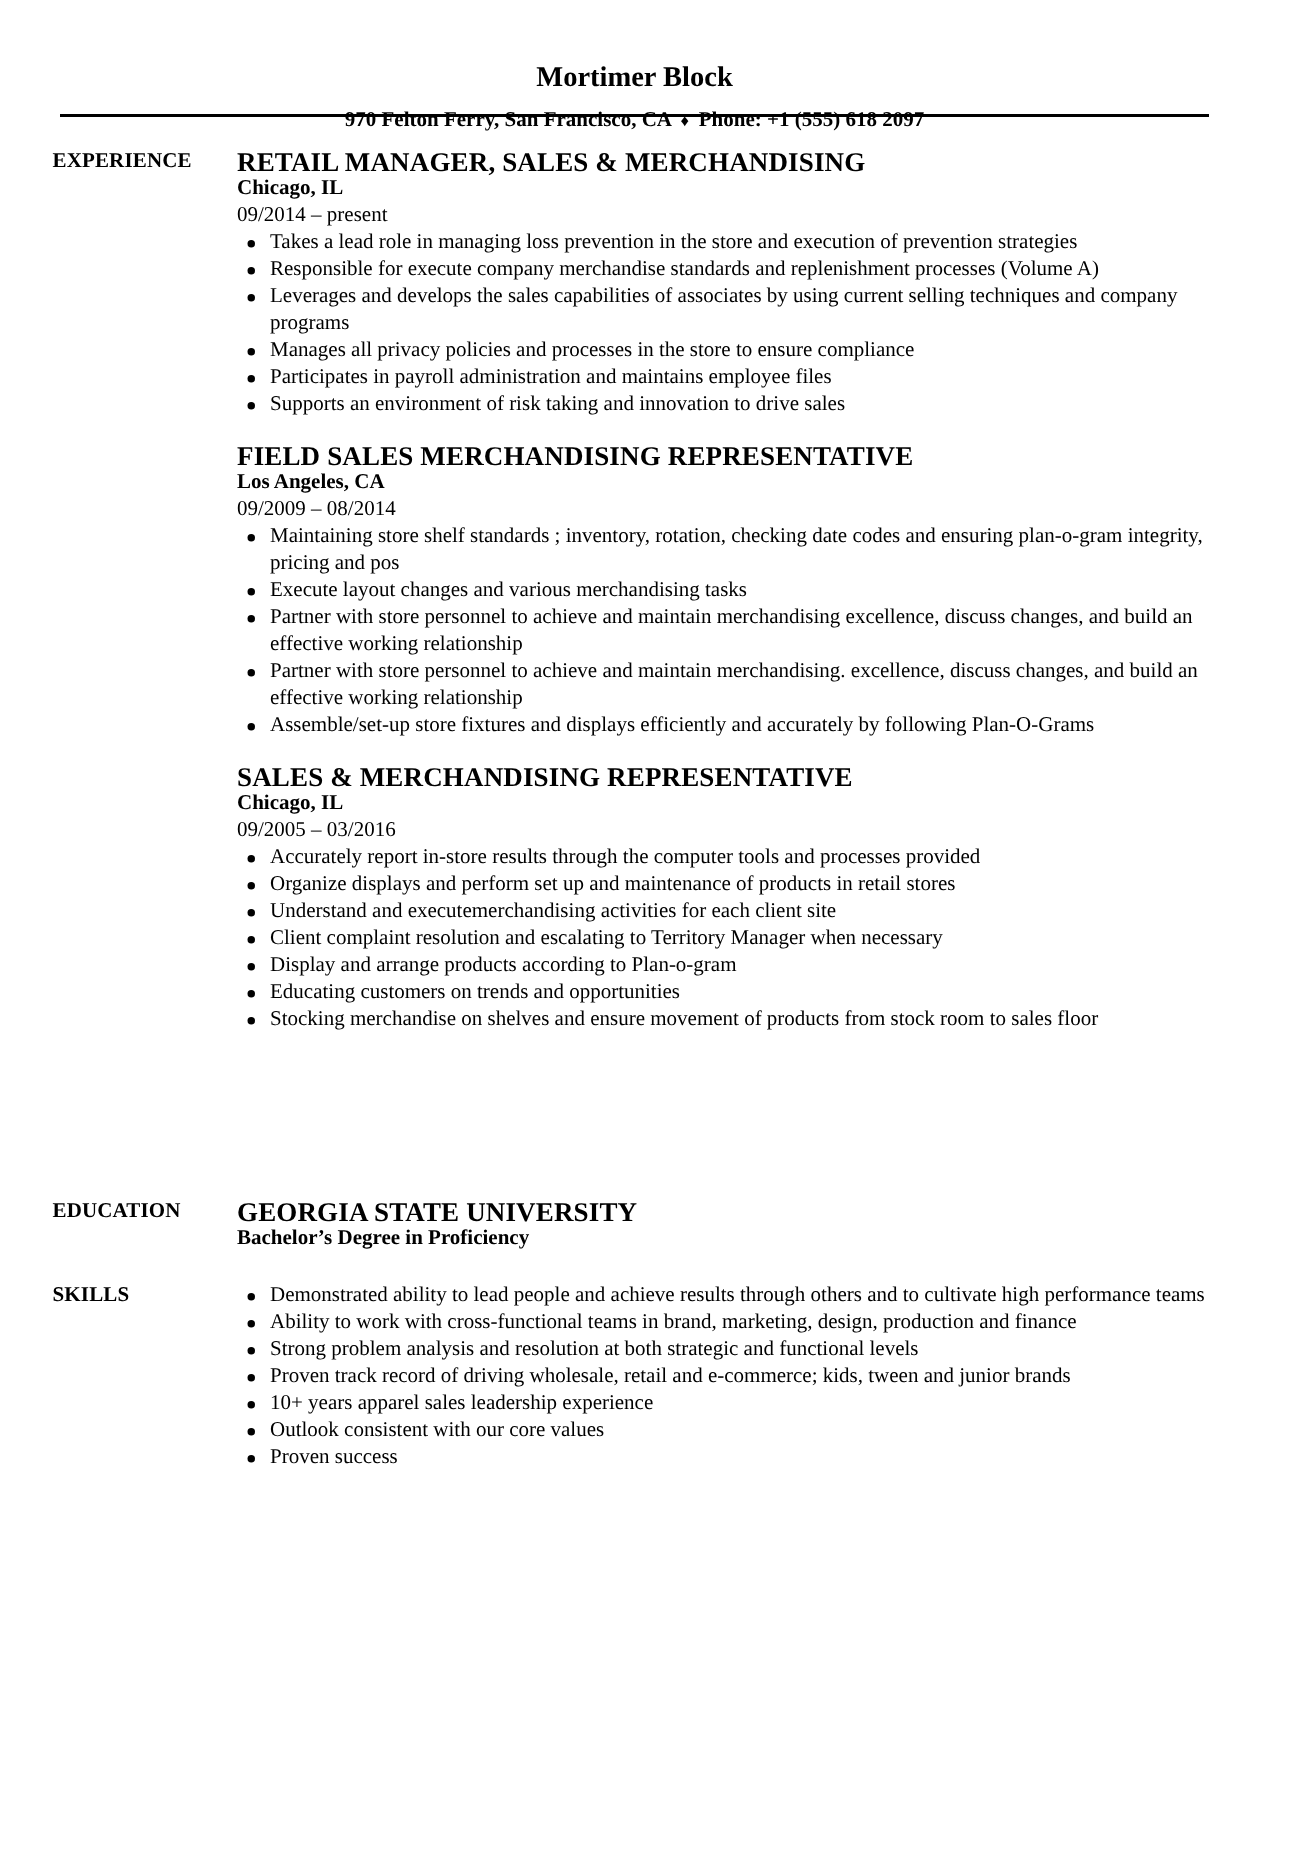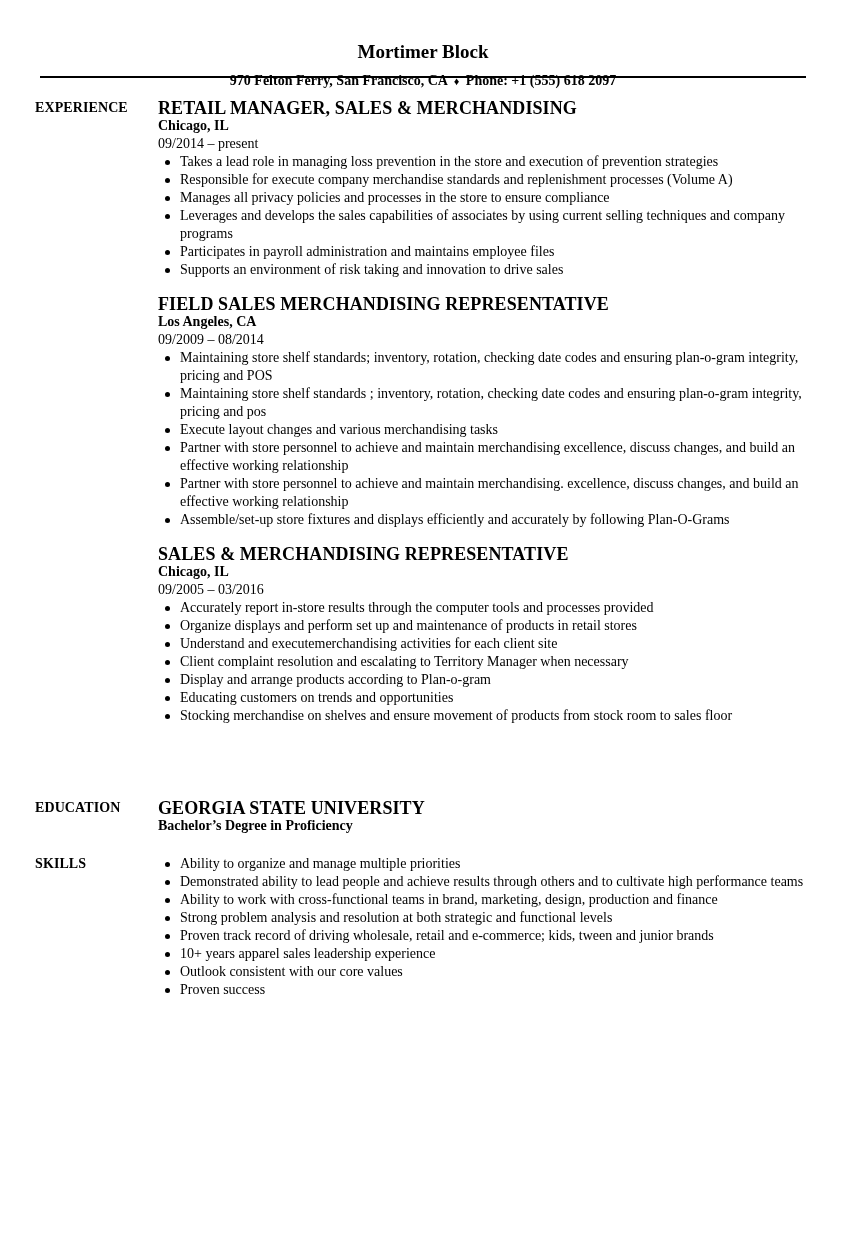--- a/index.html
+++ b/index.html
@@ -123,33 +123,32 @@
   <div class="section-label">EXPERIENCE</div>
   <div class="section-body">
 
     <div class="job" style="margin-bottom:16px;">
       <div class="job-title">RETAIL MANAGER, SALES &amp; MERCHANDISING</div>
       <div class="location">Chicago, IL</div>
       <div class="dates">09/2014 – present</div>
       <ul class="bullets">
         <li>Takes a lead role in managing loss prevention in the store and execution of prevention strategies</li>
         <li>Responsible for execute company merchandise standards and replenishment processes (Volume A)</li>
+        <li>Leverages and develops the sales capabilities of associates by using current selling techniques and company programs</li>
         <li>Manages all privacy policies and processes in the store to ensure compliance</li>
-        <li>Leverages and develops the sales capabilities of associates by using current selling techniques and company programs</li>
         <li>Participates in payroll administration and maintains employee files</li>
         <li>Supports an environment of risk taking and innovation to drive sales</li>
       </ul>
     </div>
 
     <div class="job" style="margin-bottom:16px;font-family:Liberation Serif, serif;">
       <div class="job-title">FIELD SALES MERCHANDISING REPRESENTATIVE</div>
       <div class="location">Los Angeles, CA</div>
       <div class="dates">09/2009 – 08/2014</div>
       <ul class="bullets">
-        <li>Maintaining store shelf standards; inventory, rotation, checking date codes and ensuring plan-o-gram integrity, pricing and POS</li>
         <li>Maintaining store shelf standards ; inventory, rotation, checking date codes and ensuring plan-o-gram integrity, pricing and pos</li>
         <li>Execute layout changes and various merchandising tasks</li>
         <li>Partner with store personnel to achieve and maintain merchandising excellence, discuss changes, and build an effective working relationship</li>
         <li>Partner with store personnel to achieve and maintain merchandising. excellence, discuss changes, and build an effective working relationship</li>
         <li>Assemble/set-up store fixtures and displays efficiently and accurately by following Plan-O-Grams</li>
       </ul>
     </div>
 
     <div class="job" style="margin-bottom:0;">
       <div class="job-title">SALES &amp; MERCHANDISING REPRESENTATIVE</div>
@@ -174,21 +173,20 @@
   <div class="section-body">
     <div class="school">GEORGIA STATE UNIVERSITY</div>
     <div class="degree">Bachelor’s Degree in Proficiency</div>
   </div>
 </div>
 
 <div class="section" style="top:855px;">
   <div class="section-label">SKILLS</div>
   <div class="section-body">
     <ul class="bullets">
-      <li>Ability to organize and manage multiple priorities</li>
       <li>Demonstrated ability to lead people and achieve results through others and to cultivate high performance teams</li>
       <li>Ability to work with cross-functional teams in brand, marketing, design, production and finance</li>
       <li>Strong problem analysis and resolution at both strategic and functional levels</li>
       <li>Proven track record of driving wholesale, retail and e-commerce; kids, tween and junior brands</li>
       <li>10+ years apparel sales leadership experience</li>
       <li>Outlook consistent with our core values</li>
       <li>Proven success</li>
     </ul>
   </div>
 </div>

